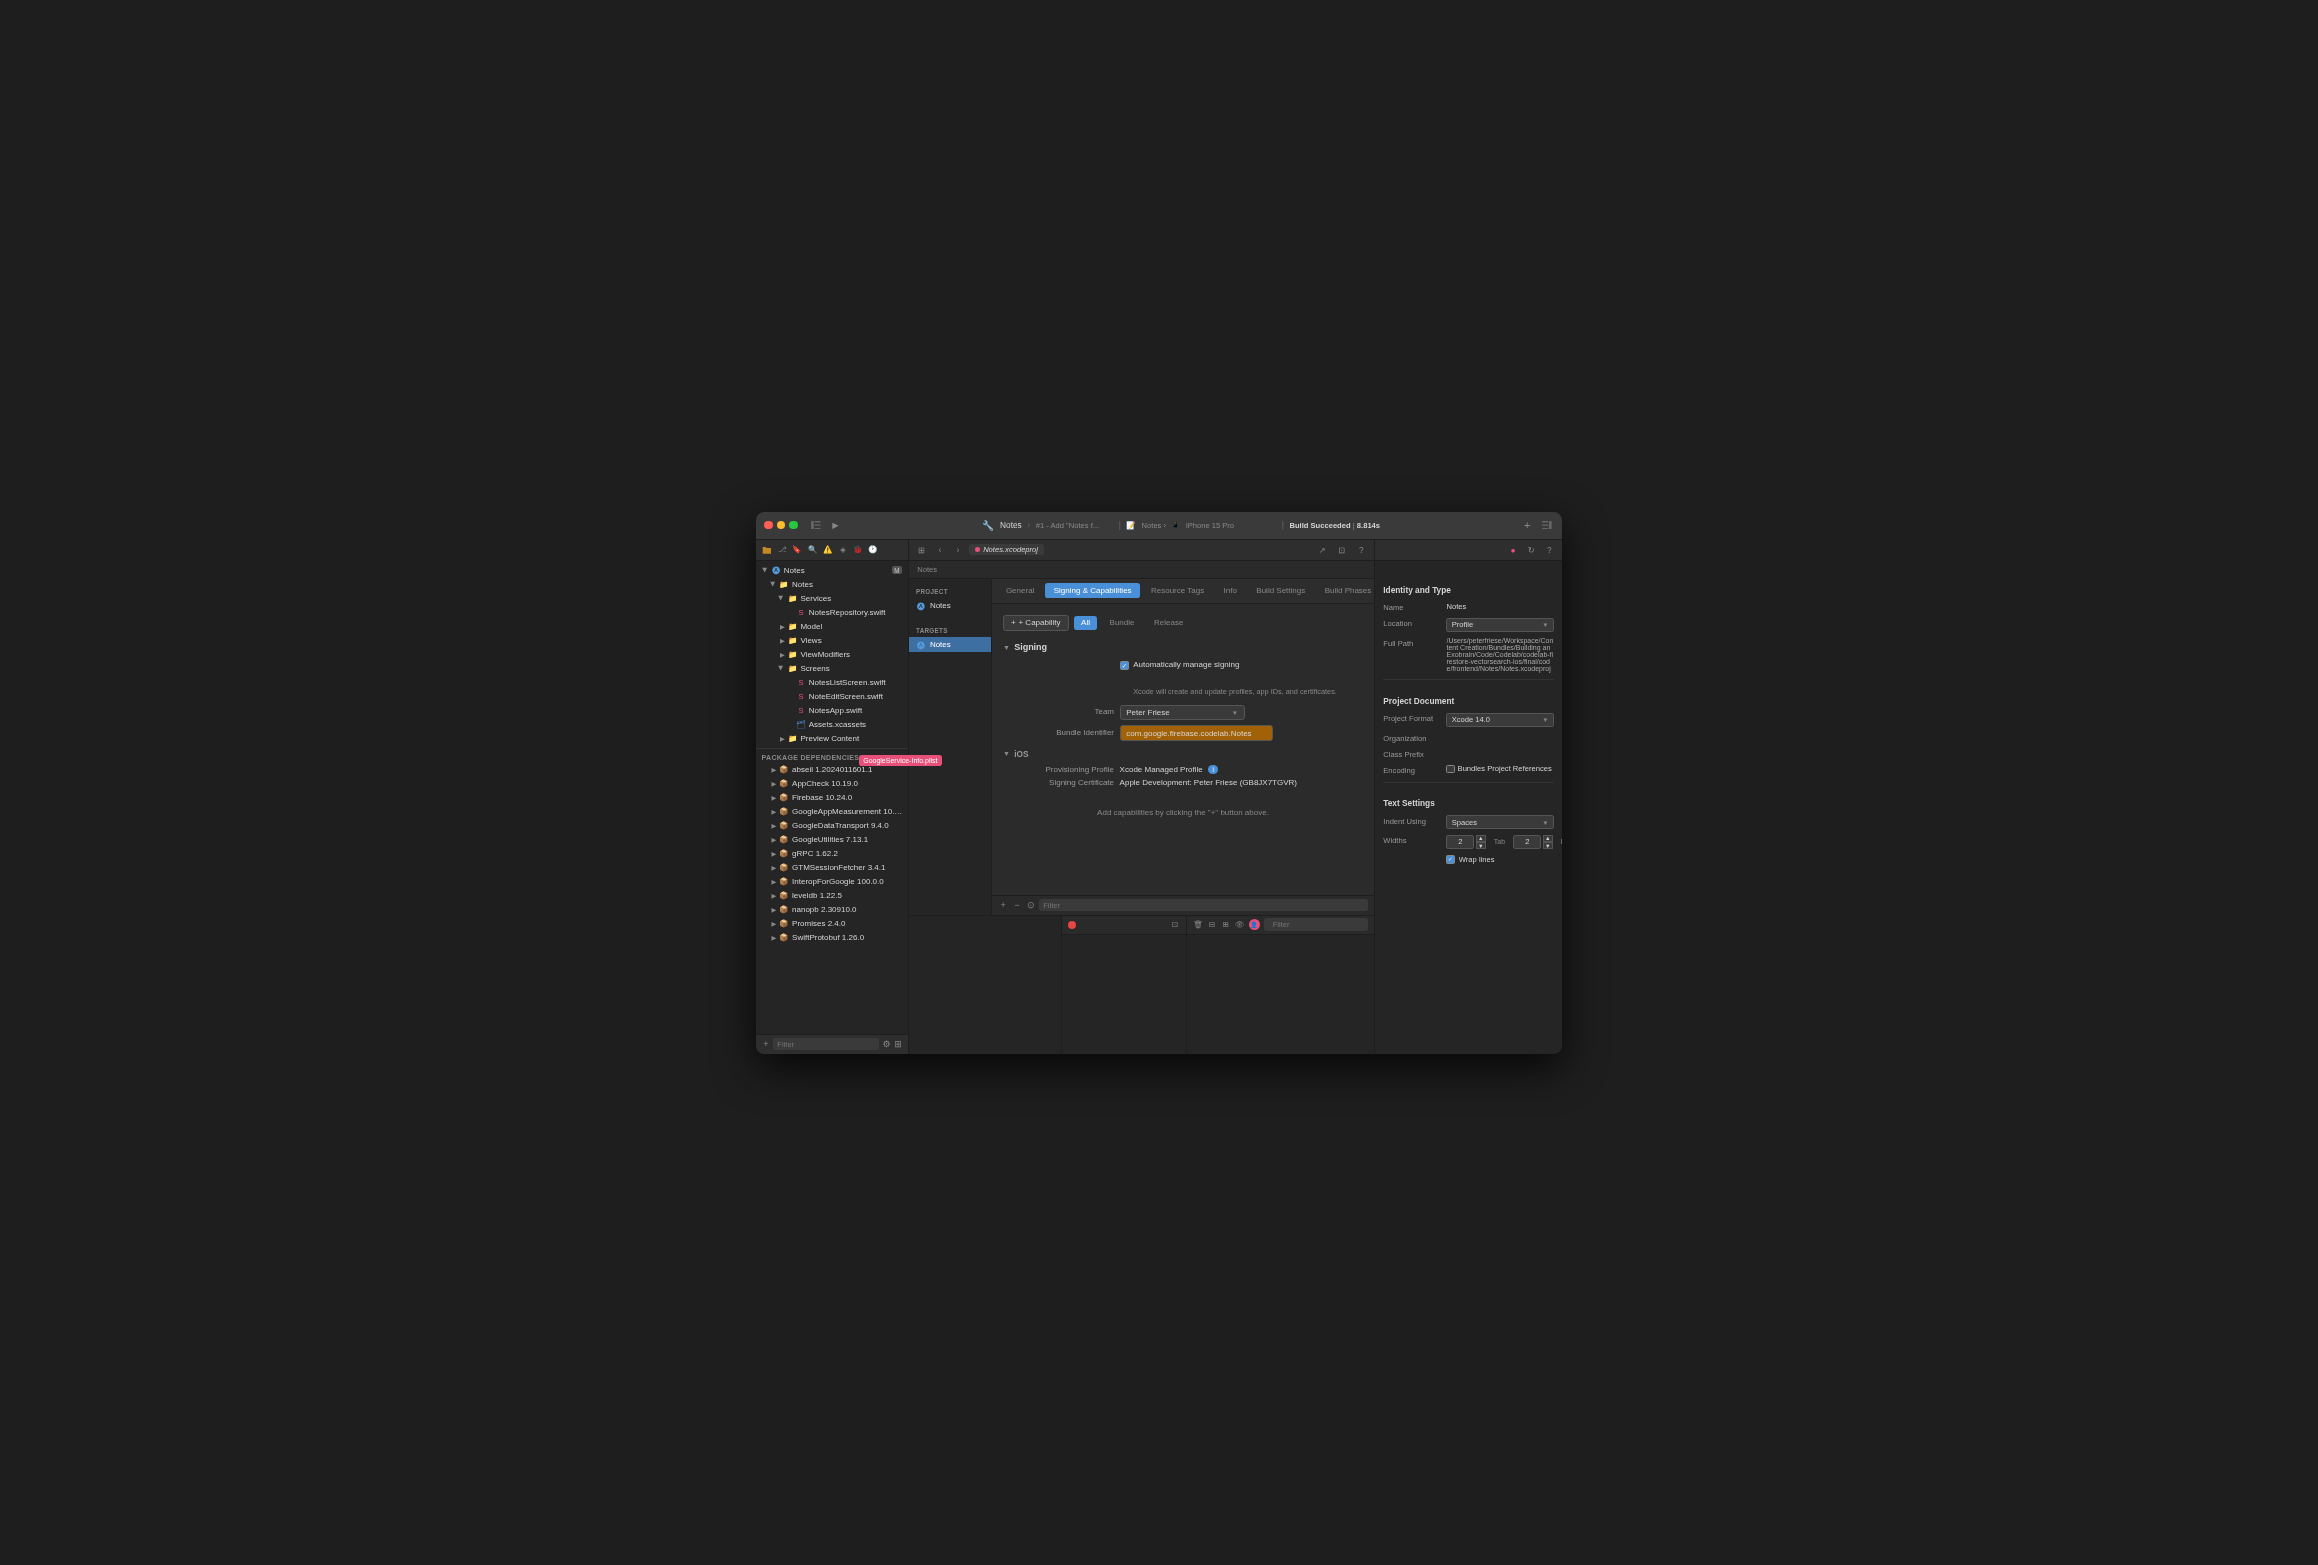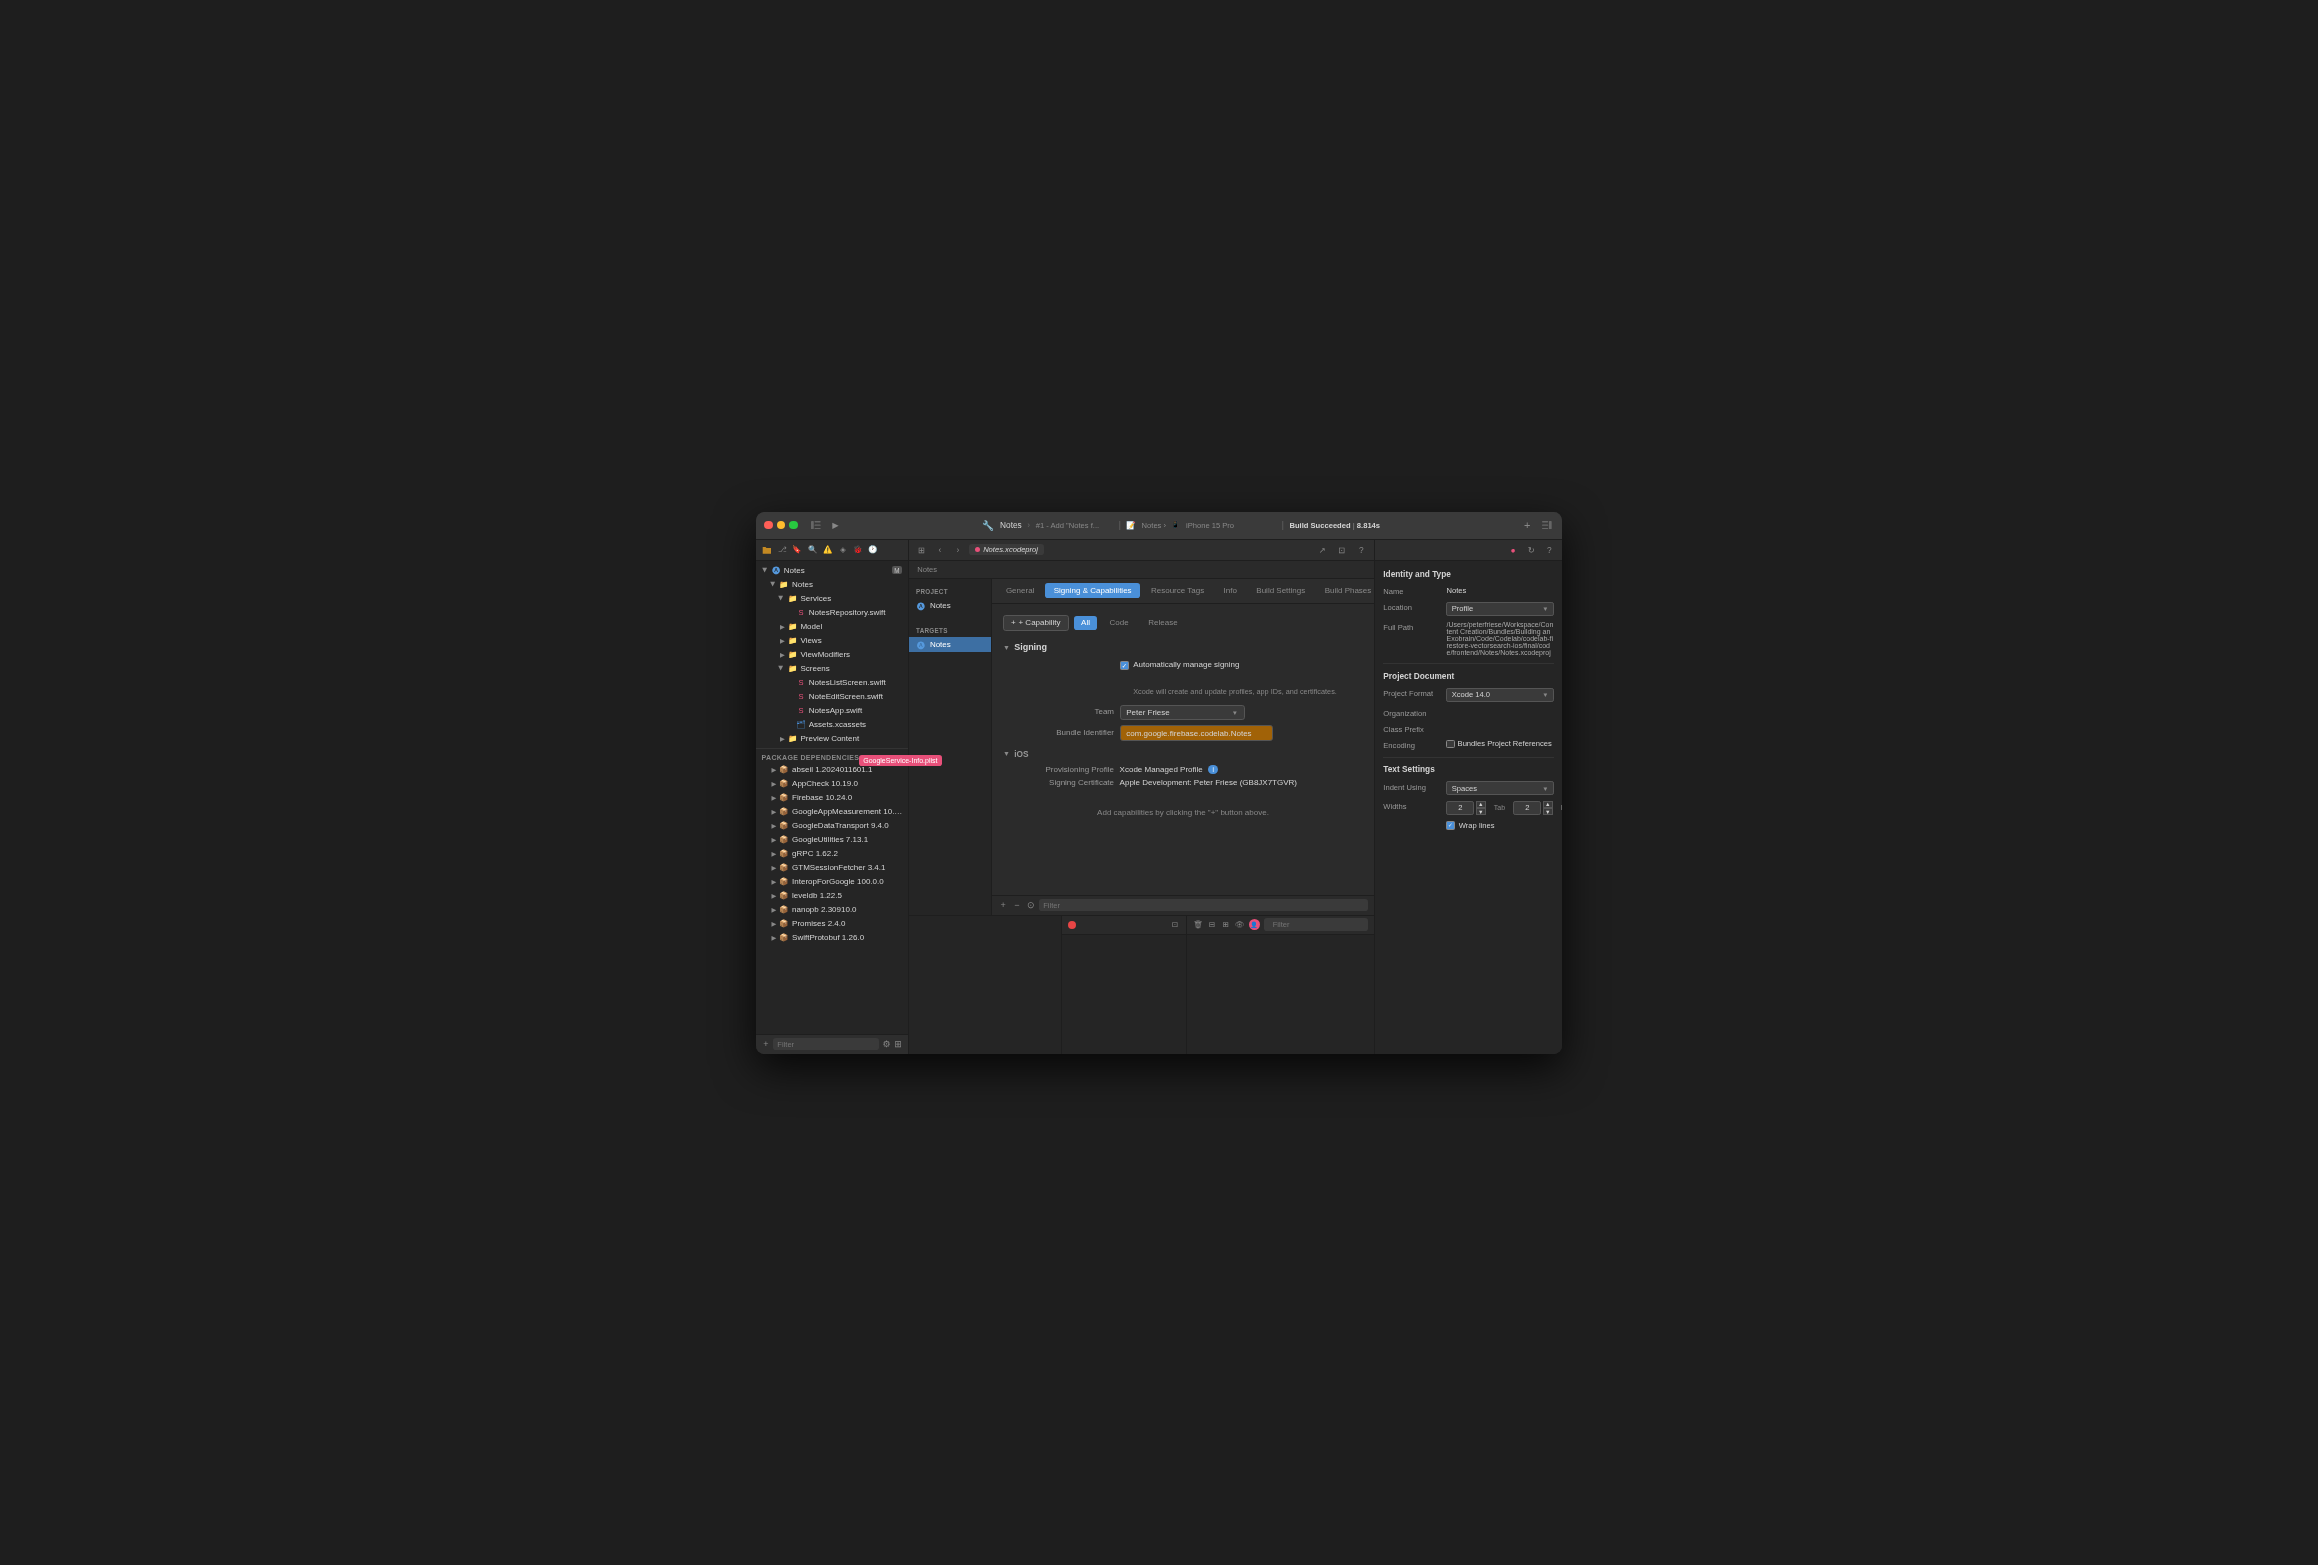--- a/index.html
+++ b/index.html
@@ -619,20 +619,21 @@
       padding: 8.3px;
     }
     .right-panel-content::-webkit-scrollbar { width: 2.8px; }
     .right-panel-content::-webkit-scrollbar-track { background: transparent; }
     .right-panel-content::-webkit-scrollbar-thumb { background: #555; border-radius: 1.4px; }
     .right-section-title {
       font-size: 8.3px;
       font-weight: 700;
       color: #d4d4d4;
       margin-bottom: 7px;
+      margin-top: 16px;
     }
     .right-row {
       display: flex;
       align-items: flex-start;
       margin-bottom: 5.6px;
       gap: 4.2px;
     }
     .right-label {
       width: 59px;
       text-align: left;
@@ -1108,21 +1109,21 @@
           </div>
 
           <div class="capabilities-content">
 
             <div class="capability-toolbar">
               <button class="cap-btn">
                 <span>+</span>
                 <span>+ Capability</span>
               </button>
               <button class="cap-filter-btn active">All</button>
-              <button class="cap-filter-btn inactive">Code</button>
+              <button class="cap-filter-btn inactive">Bundle</button>
               <button class="cap-filter-btn inactive">Release</button>
             </div>
 
             <div class="section-group">
               <div class="section-group-header">
                 <span class="section-group-arrow">▼</span>
                 <span class="section-group-title">Signing</span>
               </div>
 
               <div class="checkbox-row">

